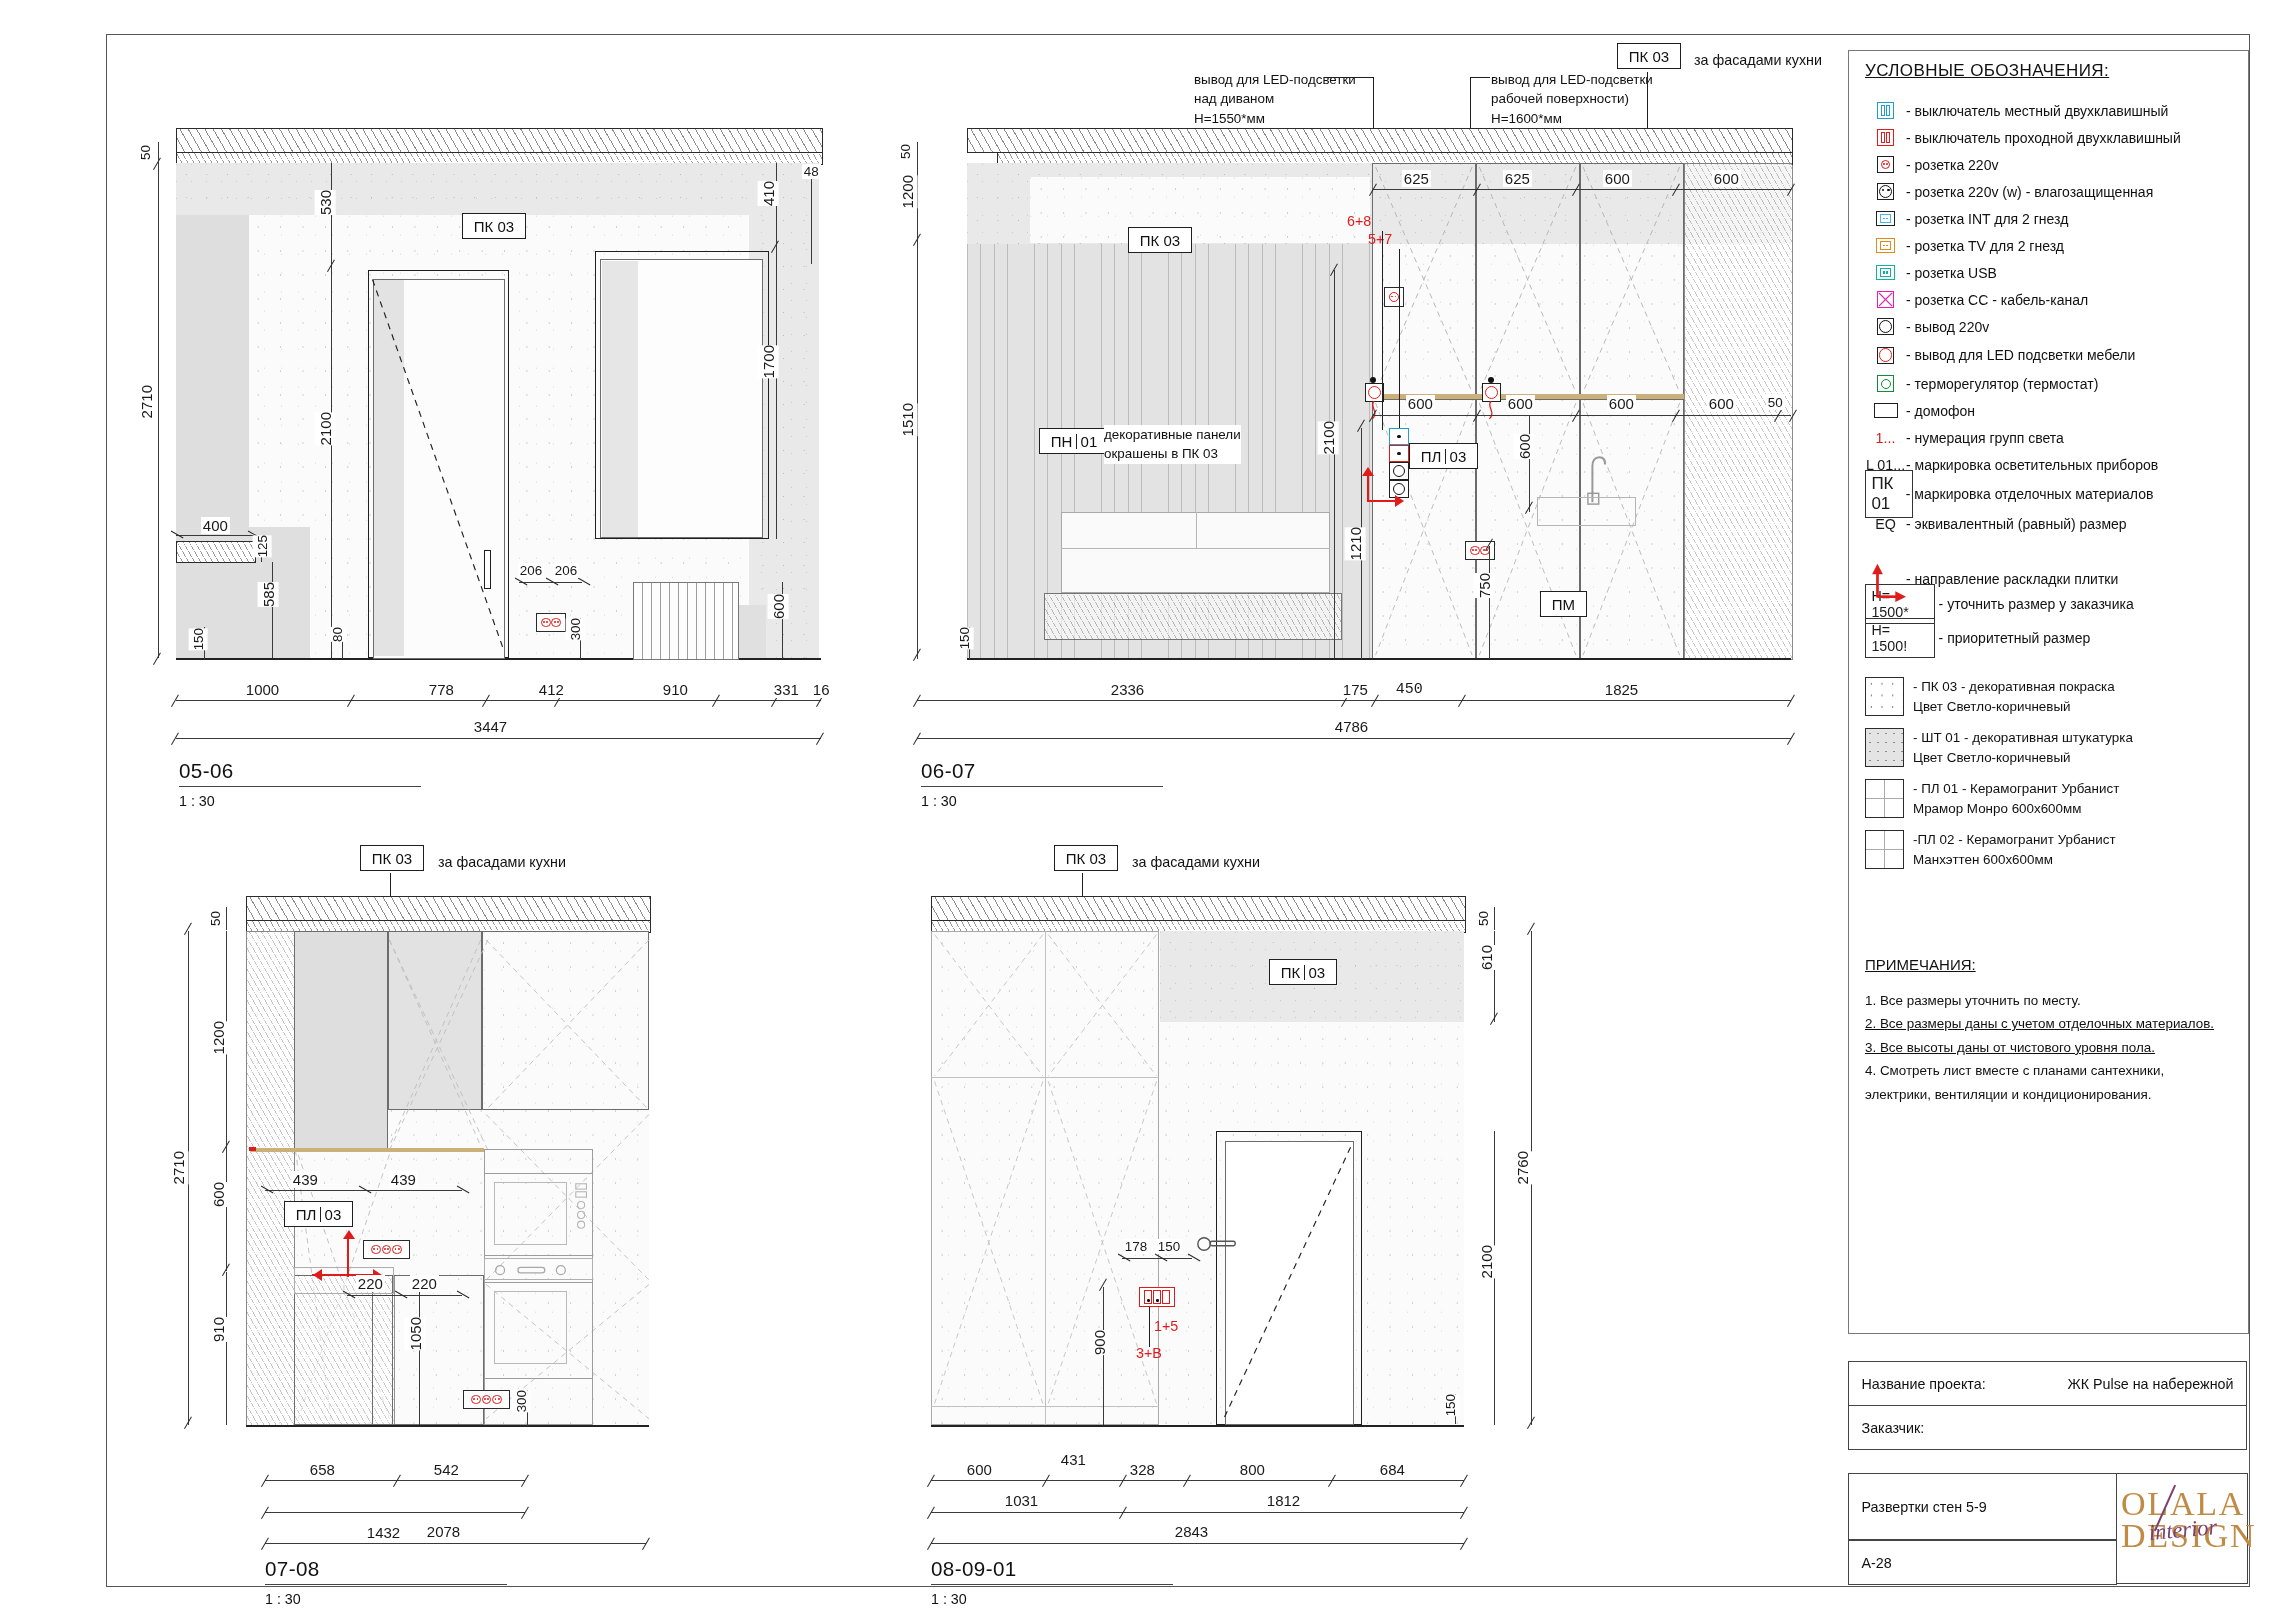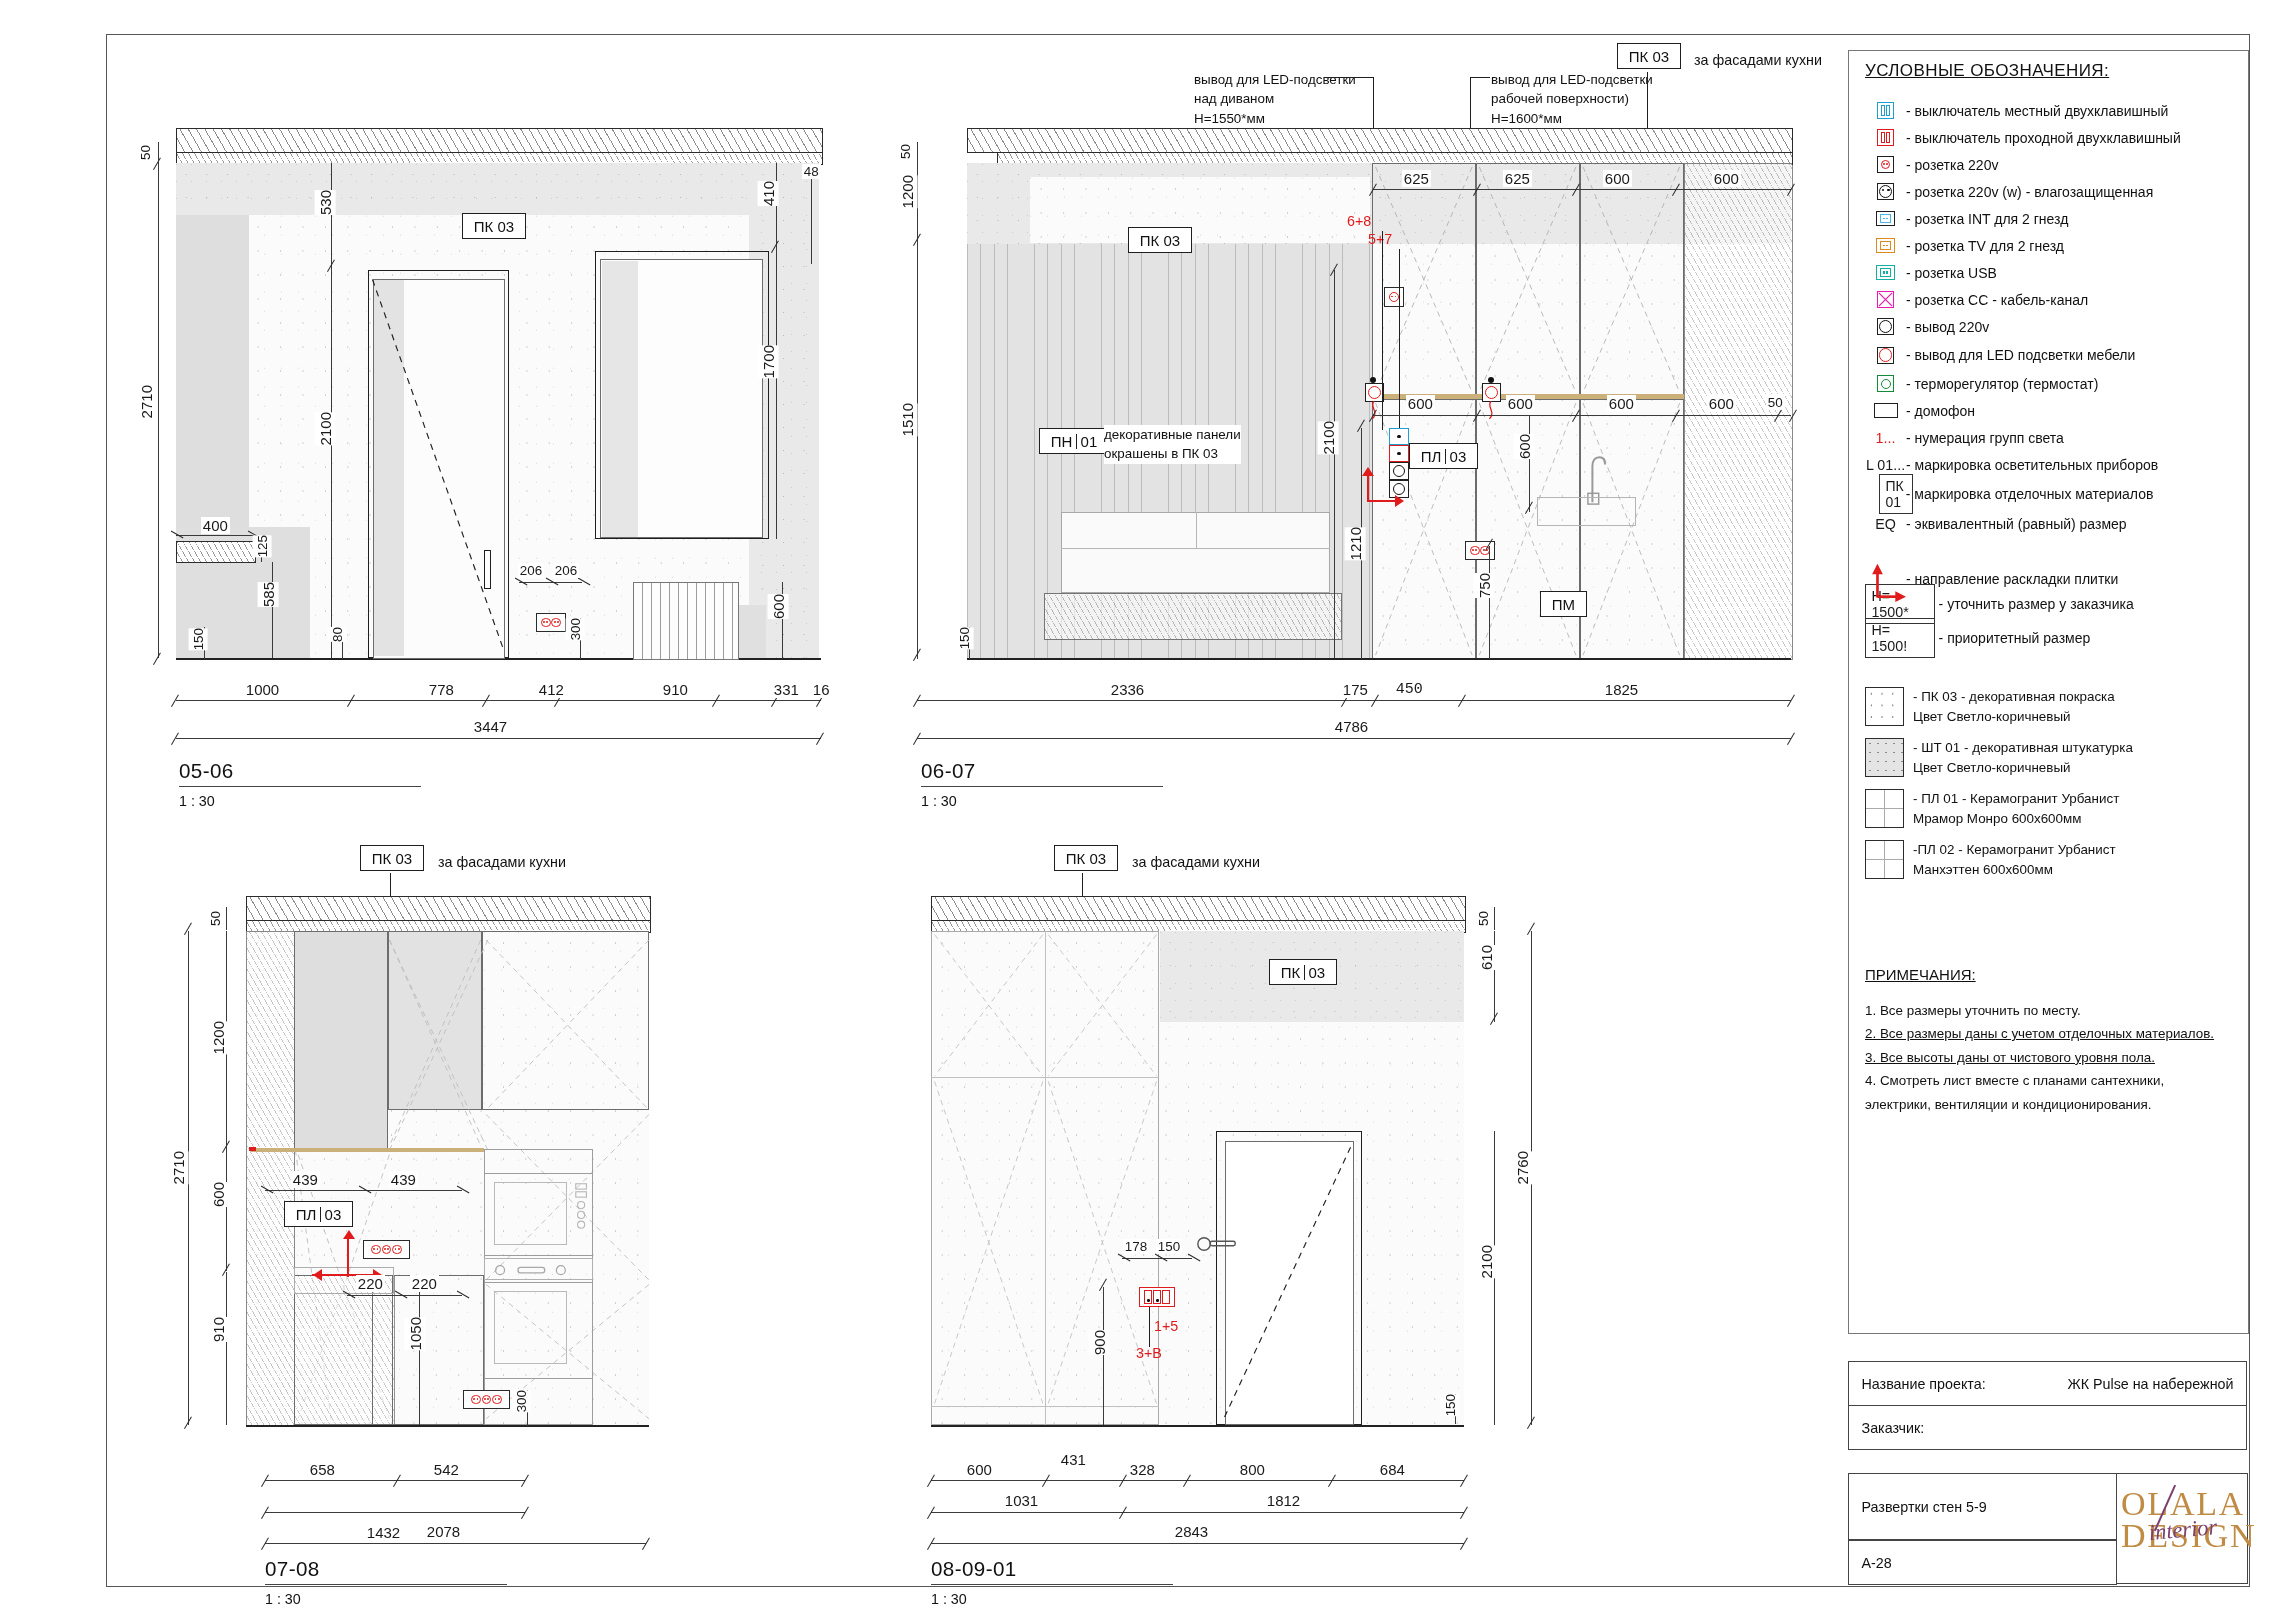--- a/index.html
+++ b/index.html
@@ -806,21 +806,21 @@
 
       <div class="lg-row">
         <div class="lg-ico">
             <span style="font-size:14.3px;">L 01...</span>
           </div>
         <div class="lg-txt">- маркировка осветительных приборов</div>
       </div>
 
       <div class="lg-row" style="height:32px;">
         <div class="lg-ico" style="width:48px;">
-            <span style="font-size:14px;border:1.2px solid #333;padding:2.7px 5.4px;margin-left:14px;">ПК 01</span>
+            <span style="font-size:17px;border:1.2px solid #333;padding:2.7px 5.4px;">ПК 01</span>
           </div>
         <div class="lg-txt" style="margin-left:-7.2px;">- маркировка отделочных материалов</div>
       </div>
 
       <div class="lg-row">
         <div class="lg-ico">
             <span style="font-size:14.3px;">EQ</span>
           </div>
         <div class="lg-txt">- эквивалентный (равный) размер</div>
       </div>
@@ -845,21 +845,21 @@
       </div>
 
       <div class="lg-row" style="height:34px;">
         <div class="lg-ico" style="width:70px;">
             <span style="font-size:14.3px;border:1.2px solid #333;padding:2.7px 5.4px;">H= 1500!</span>
           </div>
         <div class="lg-txt" style="margin-left:3.6px;">- приоритетный размер</div>
       </div>
     </div>
 
-    <div style="margin-top:32px;">
+    <div style="margin-top:22px;">
       <div class="mat-row">
         <div class="mat-sw" style="background-image:radial-gradient(#777 0.6px,transparent 0.7px);background-size:10.7px 11.6px;"></div>
         <div class="mat-txt">
           <div>- ПК 03 - декоративная покраска</div>
           <div>Цвет Светло-коричневый</div>
         </div>
       </div>
       <div class="mat-row">
         <div class="mat-sw" style="background:#e4e4e4;background-image:radial-gradient(#8a8a8a 0.8px,transparent 0.9px);background-size:8px 9px;"></div>
         <div class="mat-txt">

